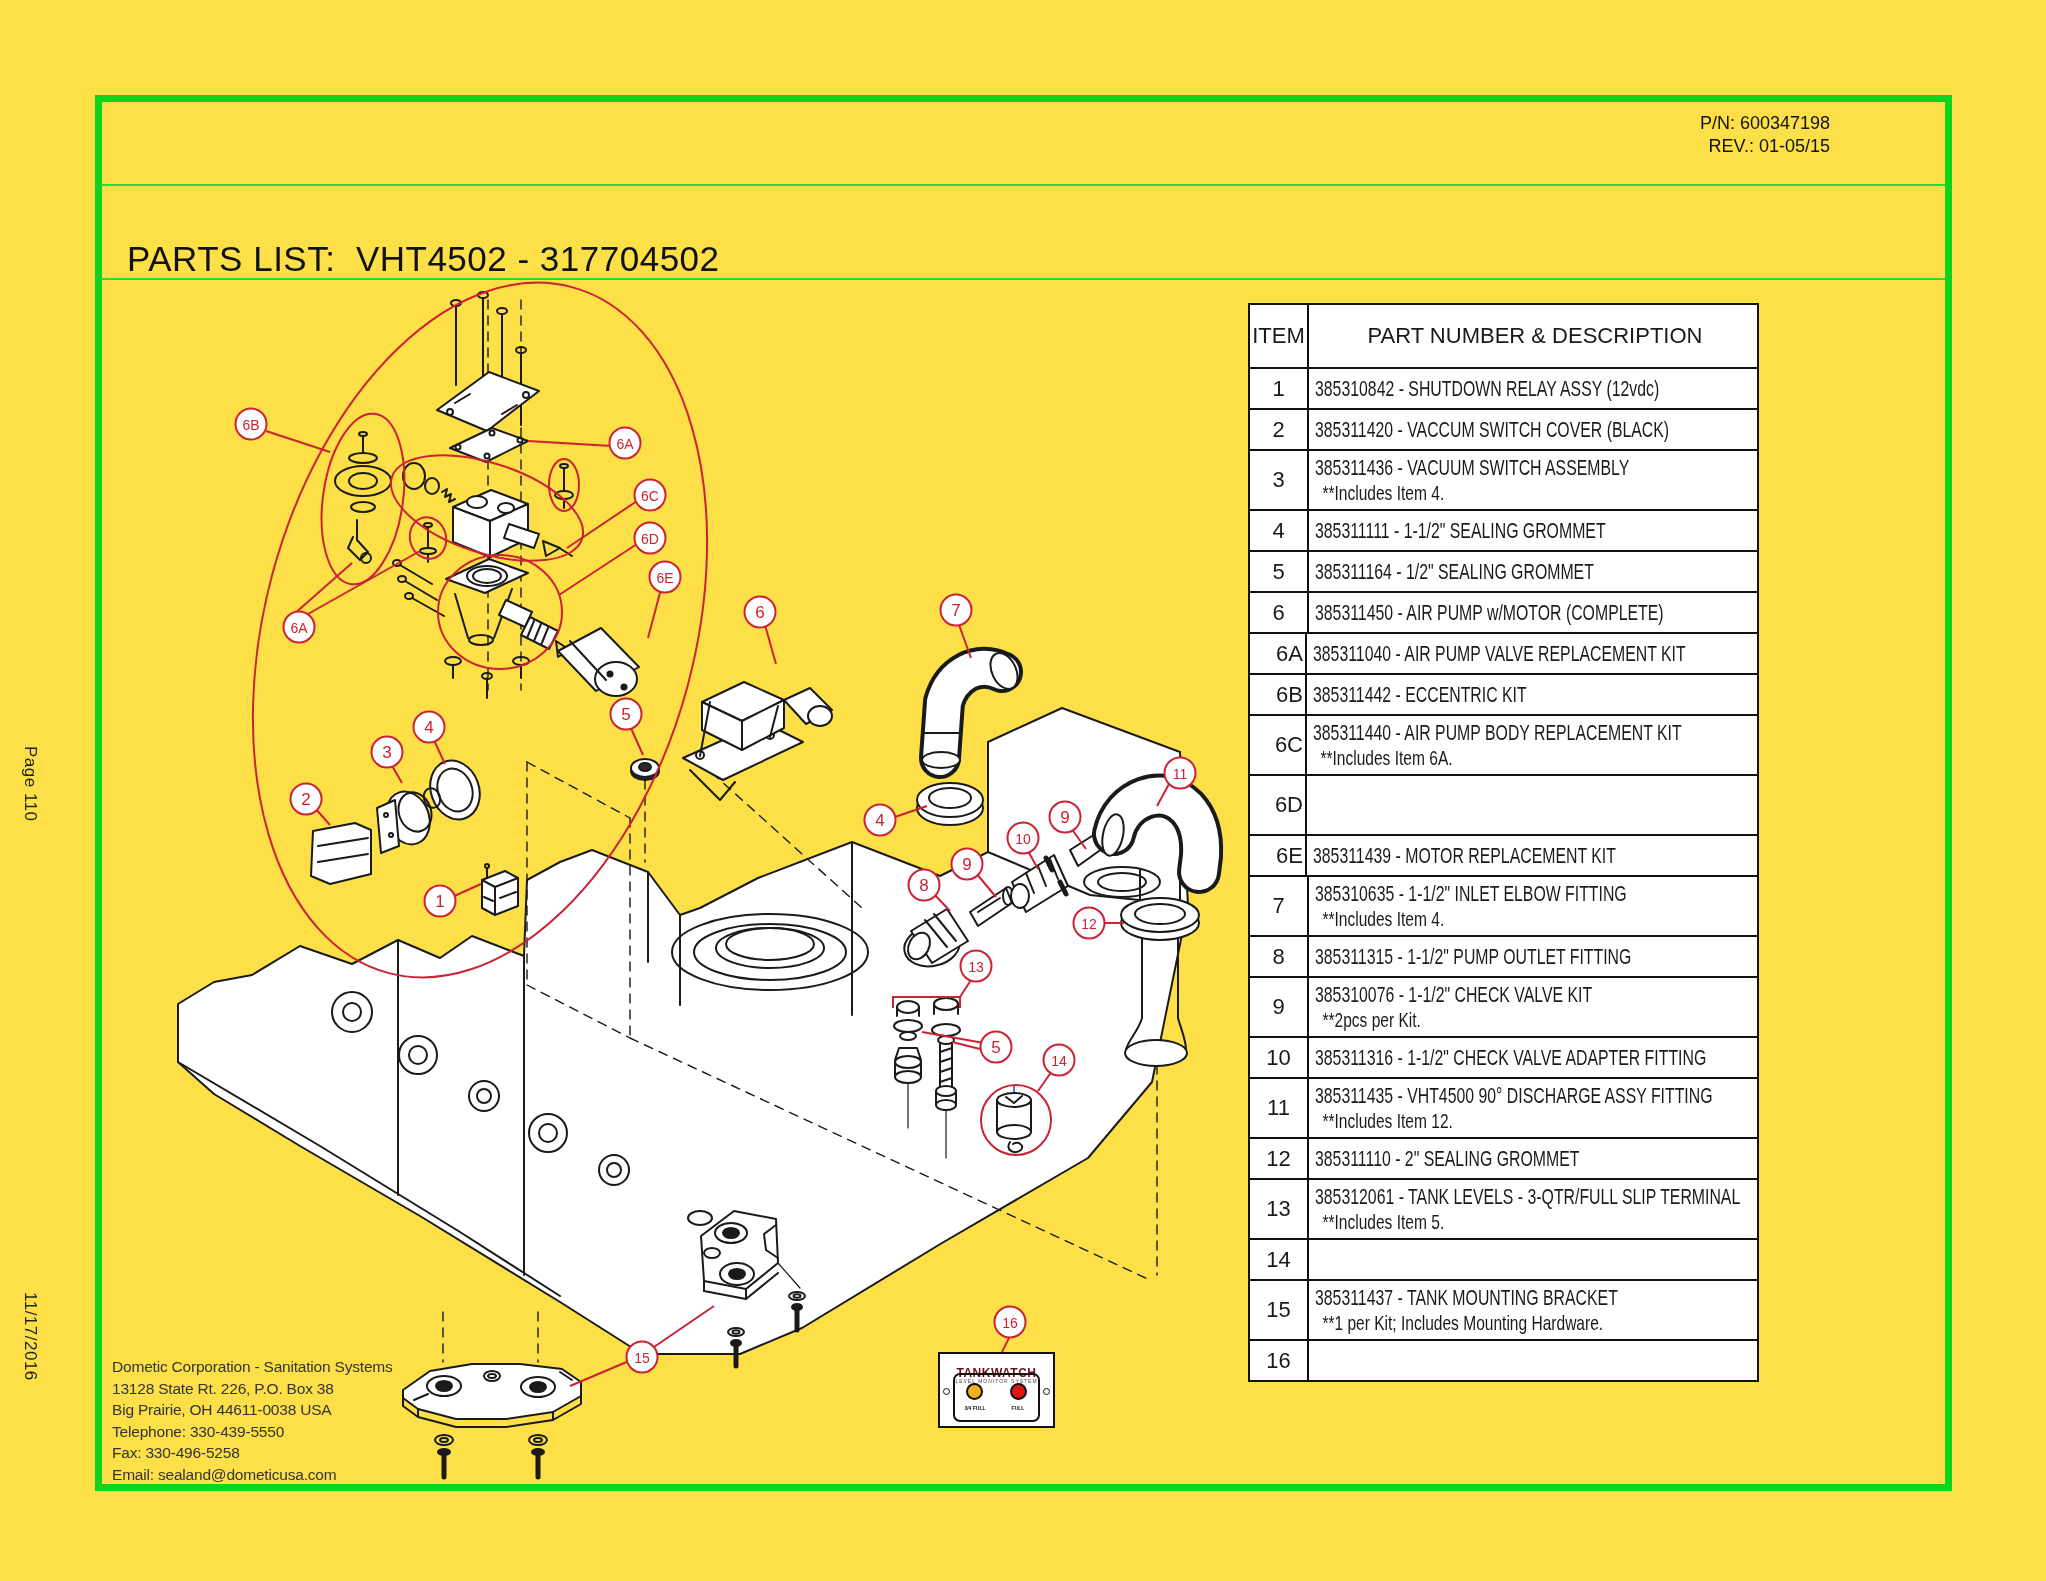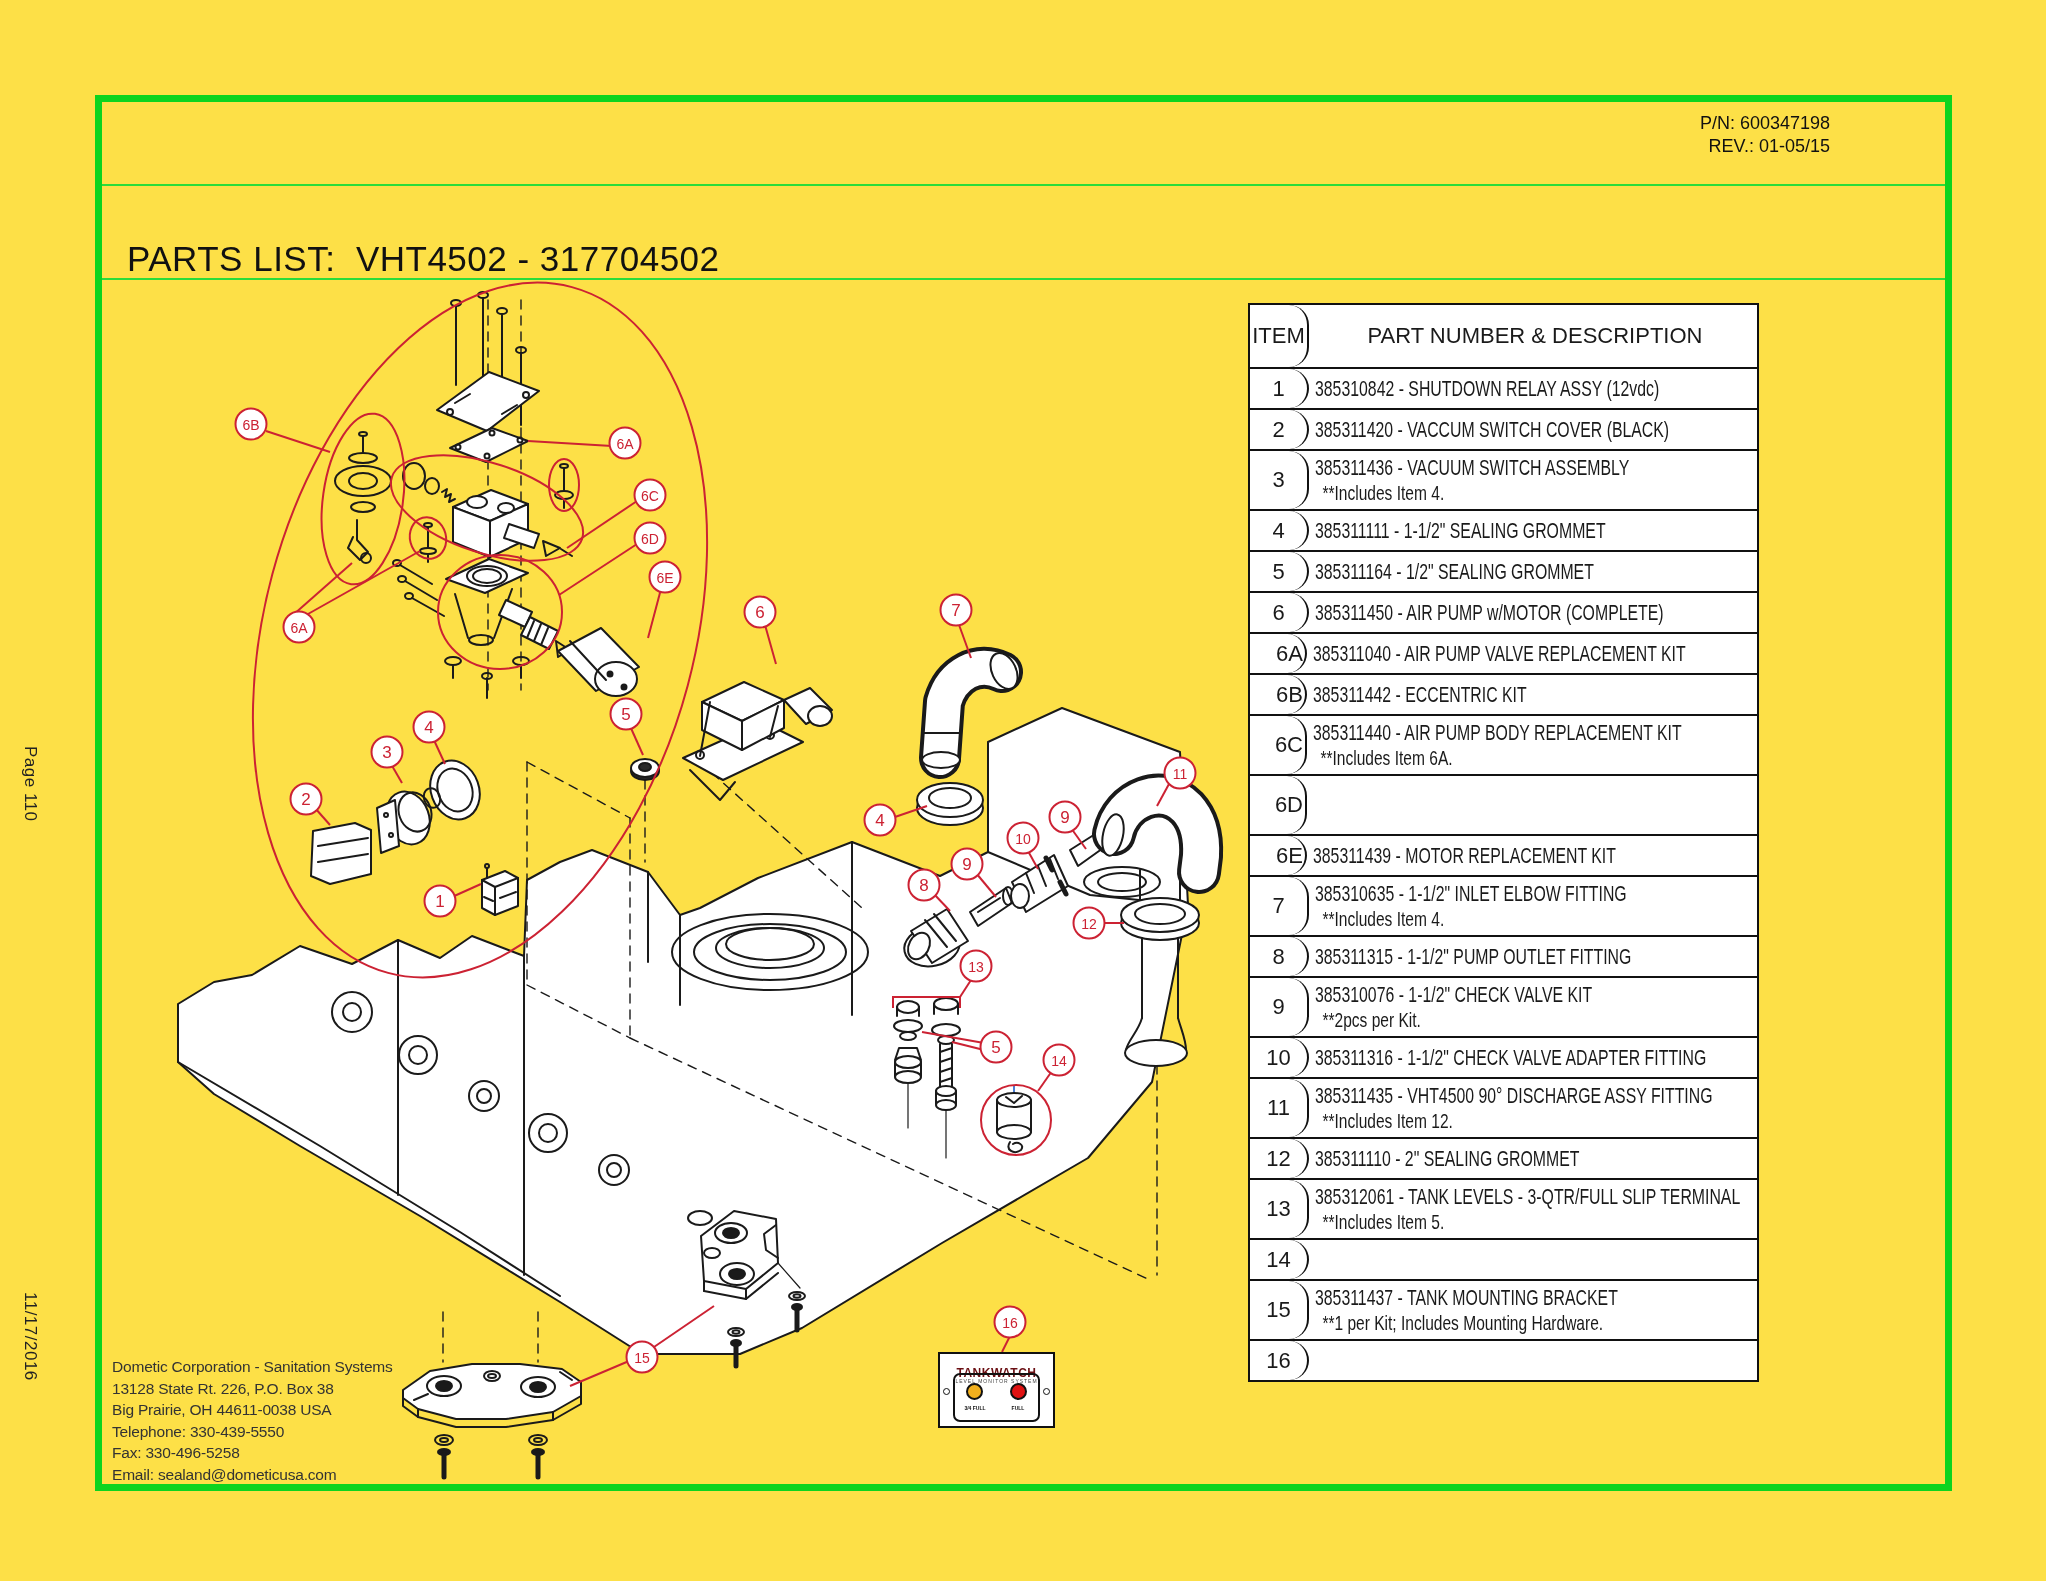--- a/index.html
+++ b/index.html
@@ -15,21 +15,21 @@
   .side-text{position:absolute;left:20px;writing-mode:vertical-rl;font-size:17px;color:#222;letter-spacing:.5px;}
   .side-top{top:746px;}
   .side-bottom{top:1292px;}
   
   .parts-table{position:absolute;left:1248px;top:303px;width:507px;border:2px solid #111;background:#fff;}
   .pt-head{display:flex;height:62px;border-bottom:2px solid #111;}
   .pt-row{display:flex;height:39px;border-bottom:2px solid #111;}
   .pt-row.double{height:58px;}
   .pt-row:last-child{border-bottom:none;}
   .c-item{width:57px;border-right:2px solid #111;display:flex;align-items:center;justify-content:center;
-          font-size:22px;flex:none;border-radius:20px;}
+          font-size:22px;flex:none;}
   .c-item.sub{justify-content:flex-end;padding-right:2px;box-sizing:border-box;}
   .c-desc{flex:1;display:flex;flex-direction:column;justify-content:center;padding-left:6px;overflow:hidden;}
   .pt-head .c-desc{align-items:center;flex-direction:row;padding-left:4px;border-radius:11px;}
   .hd-txt{font-size:22px;}
   .d-line{font-size:22px;white-space:nowrap;transform:scaleX(.72);transform-origin:left center;line-height:26px;}
   .d-note{font-size:21px;white-space:nowrap;transform:scaleX(.74);transform-origin:left center;padding-left:10px;line-height:24px;}
   
   .contact{position:absolute;left:112px;top:1356px;font-size:15.5px;line-height:21.5px;color:#333;letter-spacing:-.2px;}
   
   .panel16{position:absolute;left:938px;top:1352px;width:117px;height:76px;border:2px solid #111;background:#fff;box-sizing:border-box;}

